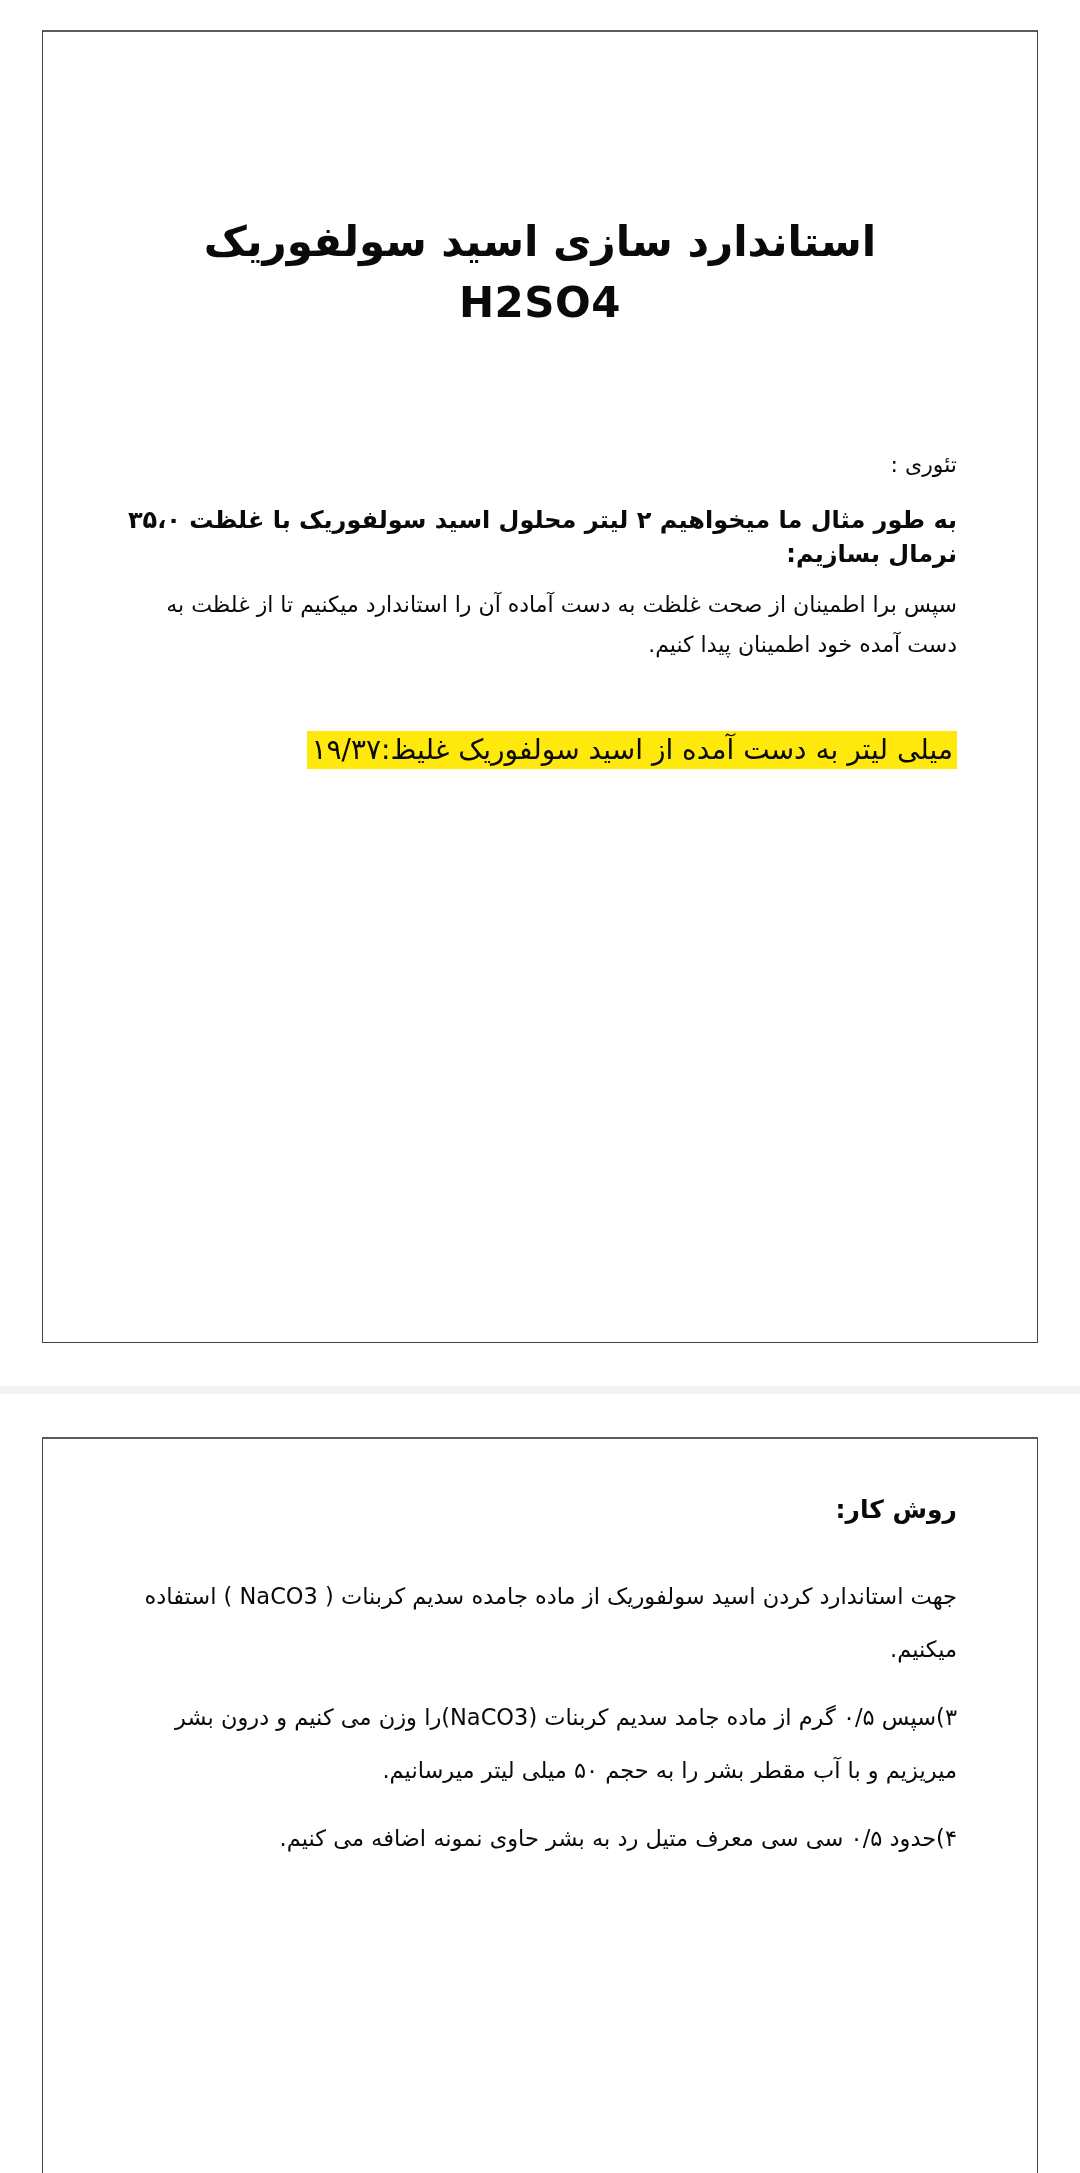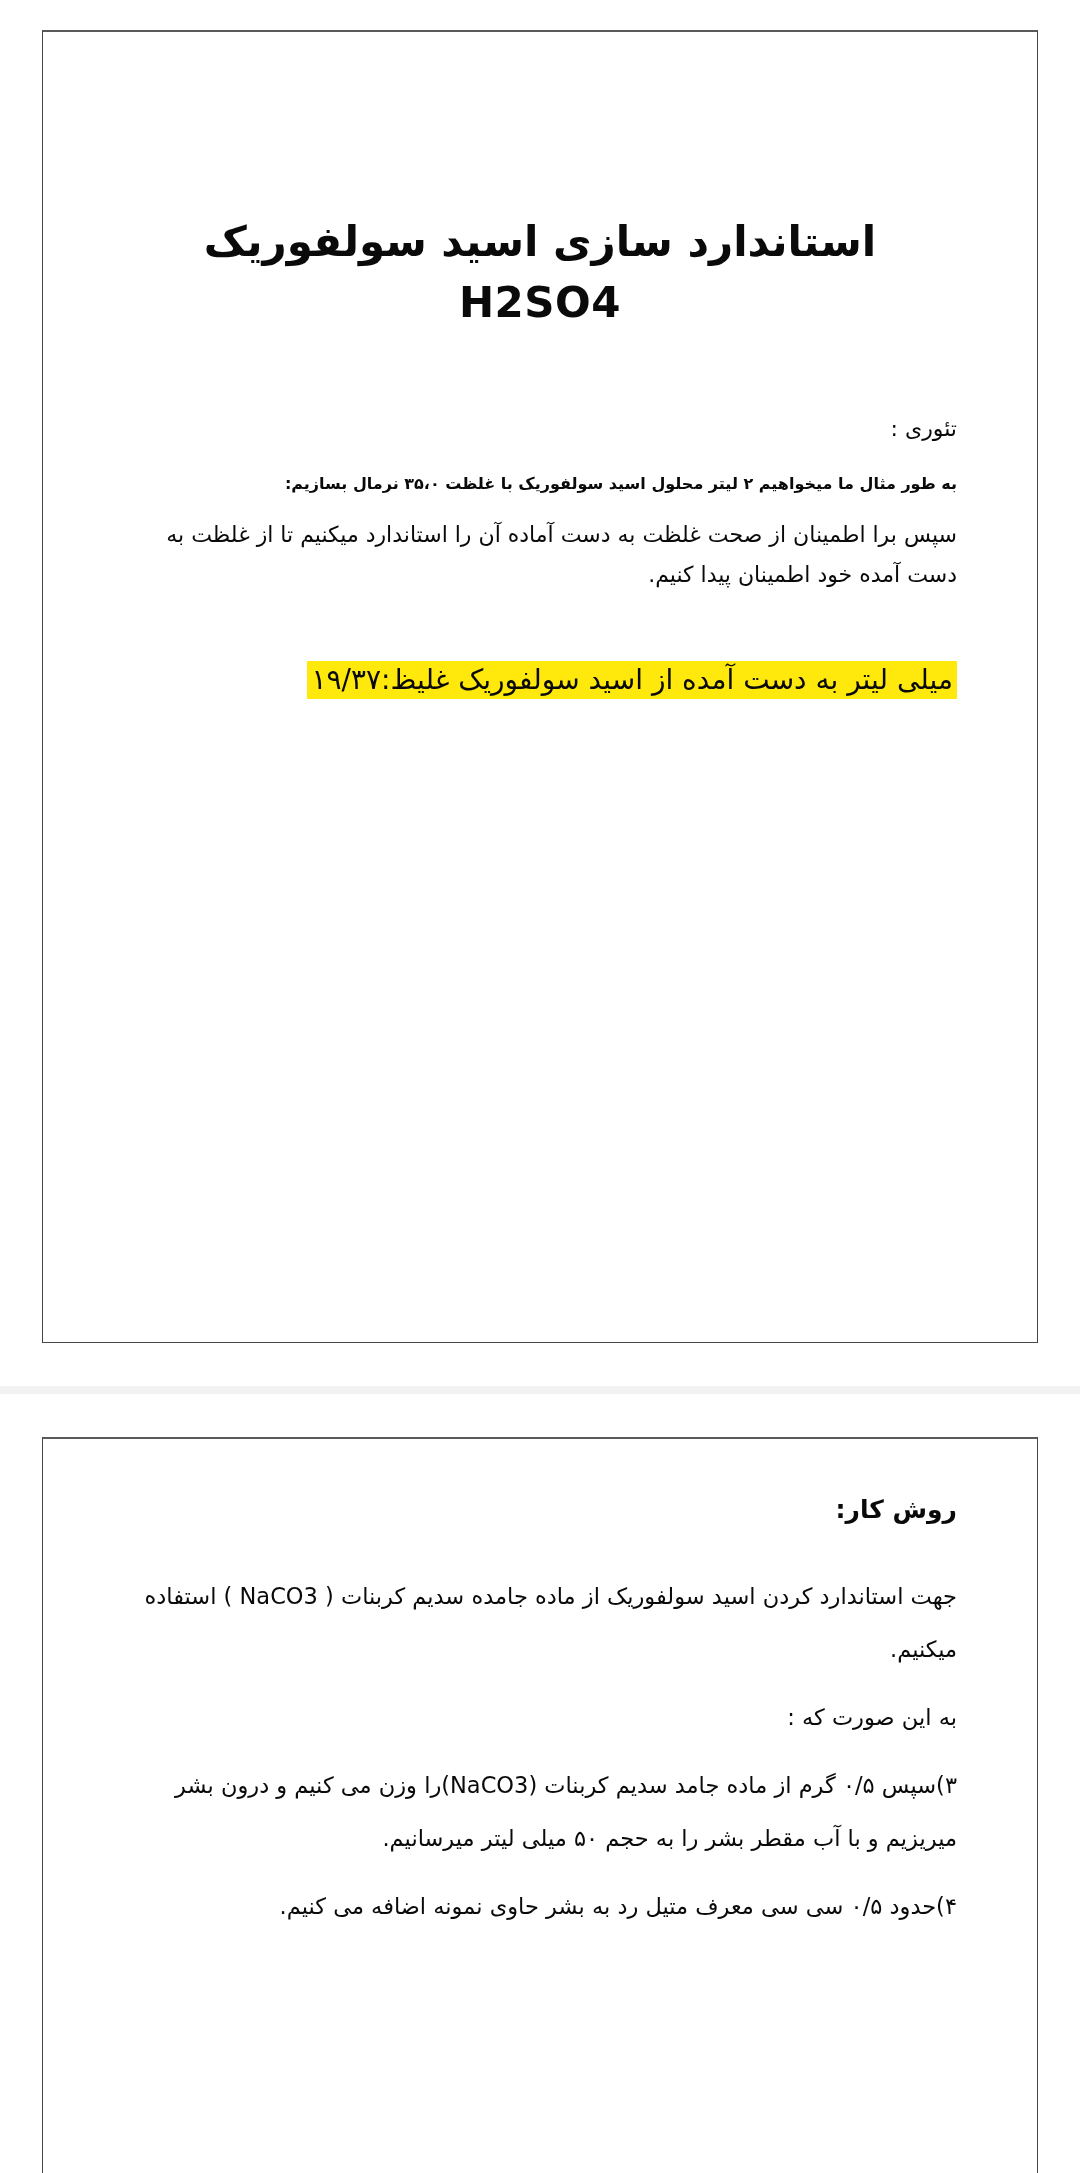--- a/index.html
+++ b/index.html
@@ -33,28 +33,28 @@
   }
   .doc-title {
     margin-top: 180px;
     text-align: center;
     font-size: 42px;
     font-weight: bold;
     line-height: 1.45;
     letter-spacing: 0.5px;
   }
   .theory-label {
-    margin-top: 80px;
+    margin-top: 116px;
     font-size: 22px;
     line-height: 30px;
     font-weight: normal;
   }
   .goal-line {
     margin-top: 23px;
-    font-size: 16px;
+    font-size: 24px;
     font-weight: bold;
     line-height: 34px;
   }
   .p1-para {
     font-size: 22px;
     line-height: 40px;
     margin: 0;
   }
   .p1-para.first { margin-top: 72px; }
   .p1-para.second { margin-top: 14px; }
@@ -102,21 +102,20 @@
     </div>
   </div>
 
   <div class="page-separator"></div>
 
   <div class="page page-2">
     <div class="method-heading">روش کار:</div>
 
     <p class="p2-para intro">جهت استاندارد کردن اسید سولفوریک از ماده جامده سدیم کربنات ( NaCO3 ) استفاده میکنیم.</p>
 
-    <p class="p2-para">به این صورت که :</p>
 
 
 
     <p class="p2-para">۳)سپس ۰/۵ گرم از ماده جامد سدیم کربنات  (NaCO3)را وزن می کنیم و  درون بشر میریزیم و با آب مقطر بشر را به حجم ۵۰ میلی لیتر میرسانیم.</p>
 
     <p class="p2-para">۴)حدود ۰/۵ سی سی معرف متیل رد  به  بشر حاوی نمونه اضافه می کنیم.</p>
   </div>
 
 </div>
 

